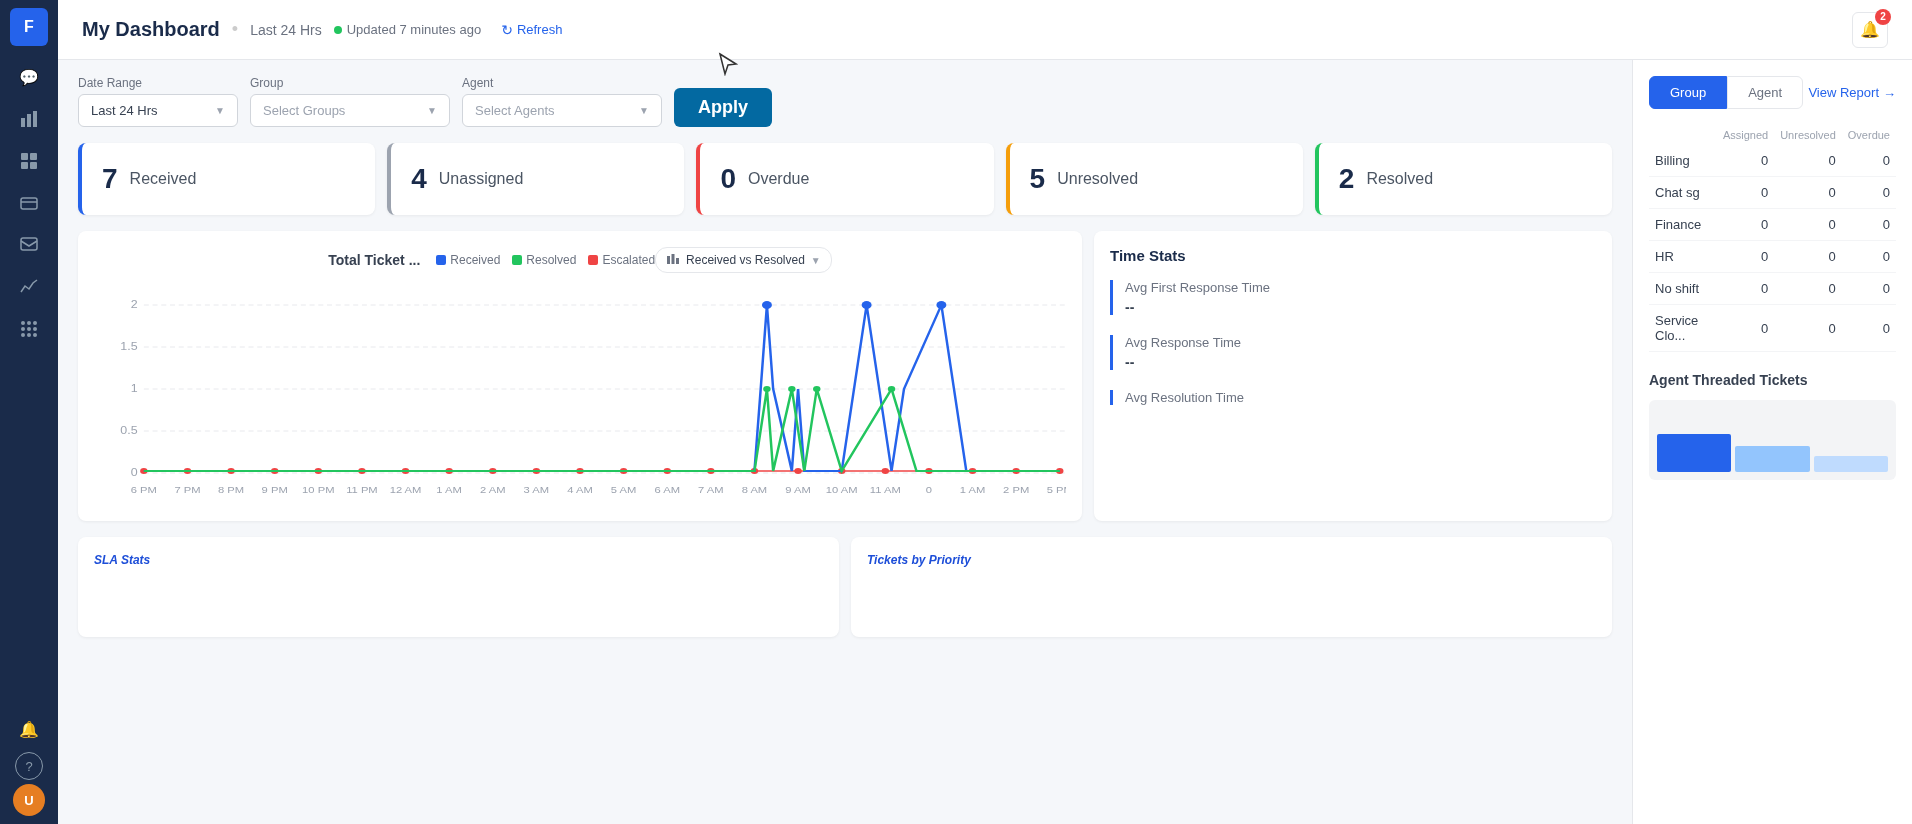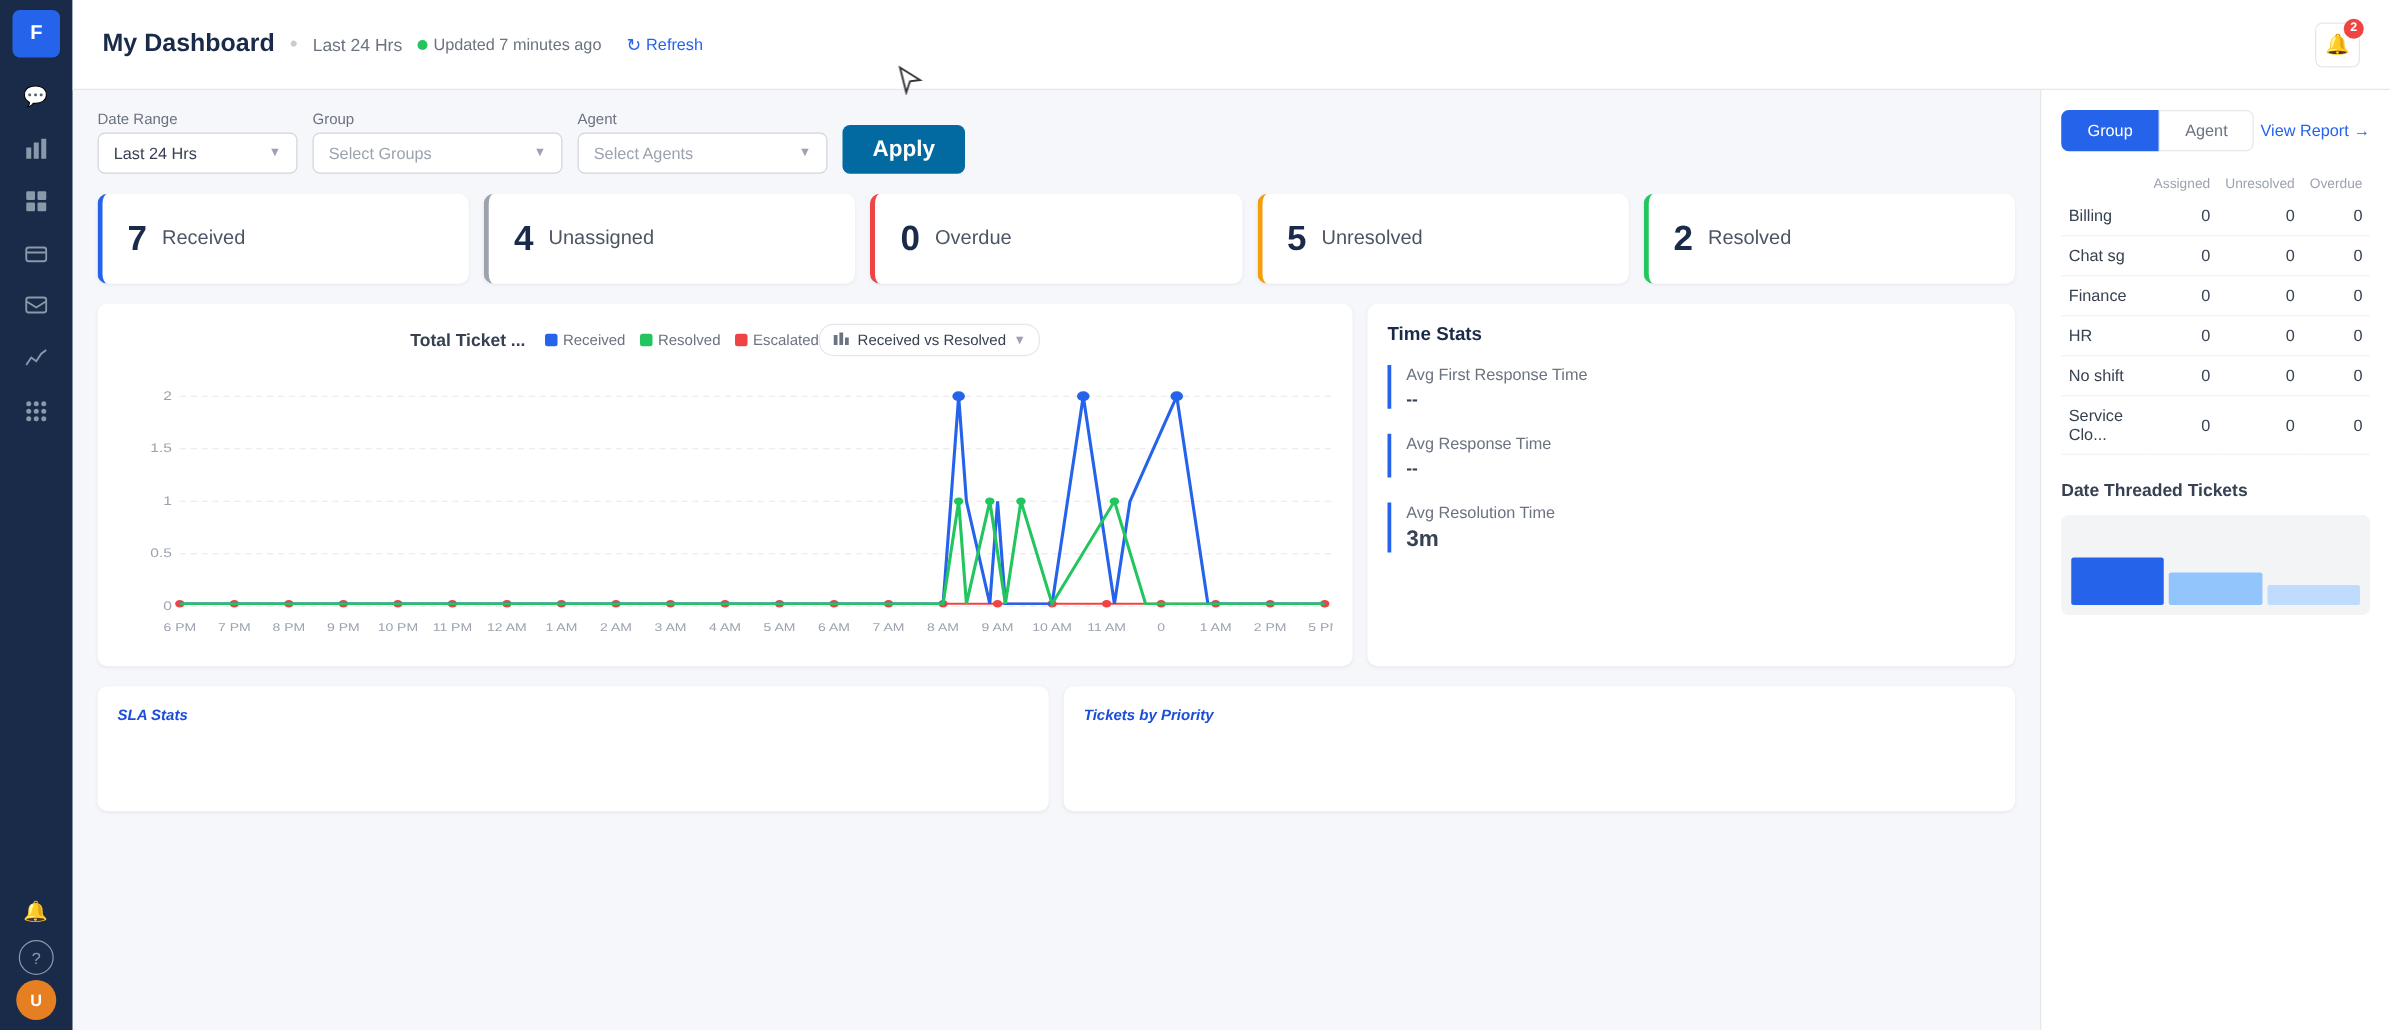--- a/index.html
+++ b/index.html
@@ -48,21 +48,21 @@
       display: flex;
       flex-direction: column;
       overflow: hidden;
     }
 
     
     .top-header {
       background: white;
       border-bottom: 1px solid #e5e7eb;
       padding: 0 24px;
-      height: 72px;
+      height: 60px;
       display: flex;
       align-items: center;
       justify-content: space-between;
       flex-shrink: 0;
     }
     .header-left {
       display: flex;
       align-items: center;
       gap: 12px;
     }
@@ -615,21 +615,20 @@
               <div class="time-stat-item">
                 <div class="time-stat-label">Avg First Response Time</div>
                 <div class="time-stat-value">--</div>
               </div>
               <div class="time-stat-item">
                 <div class="time-stat-label">Avg Response Time</div>
                 <div class="time-stat-value">--</div>
               </div>
               <div class="time-stat-item">
                 <div class="time-stat-label">Avg Resolution Time</div>
-                <div class="time-stat-value bold">3m</div>
               </div>
             </div>
         </div>
       </div>
 
       <div class="bottom-row">
         <div class="bottom-card">
           <div class="bottom-card-title">SLA Stats</div>
         </div>
         <div class="bottom-card">
@@ -693,21 +692,21 @@
             </tr>
             <tr>
               <td>Service Clo...</td>
               <td>0</td>
               <td>0</td>
               <td>0</td>
             </tr>
           </tbody>
       </table>
 
-      <div class="most-threaded-title">Date Threaded Tickets</div>
+      <div class="most-threaded-title">Agent Threaded Tickets</div>
 
       <div style="background:#f3f4f6; border-radius:6px; height:80px; display:flex; align-items:flex-end; padding:8px; gap:4px;">
         <div style="flex:1; background:#2563eb; height:60%; border-radius:2px;"></div>
         <div style="flex:1; background:#93c5fd; height:40%; border-radius:2px;"></div>
         <div style="flex:1; background:#bfdbfe; height:25%; border-radius:2px;"></div>
       </div>
     </div>
 
   </div>
 </div>

